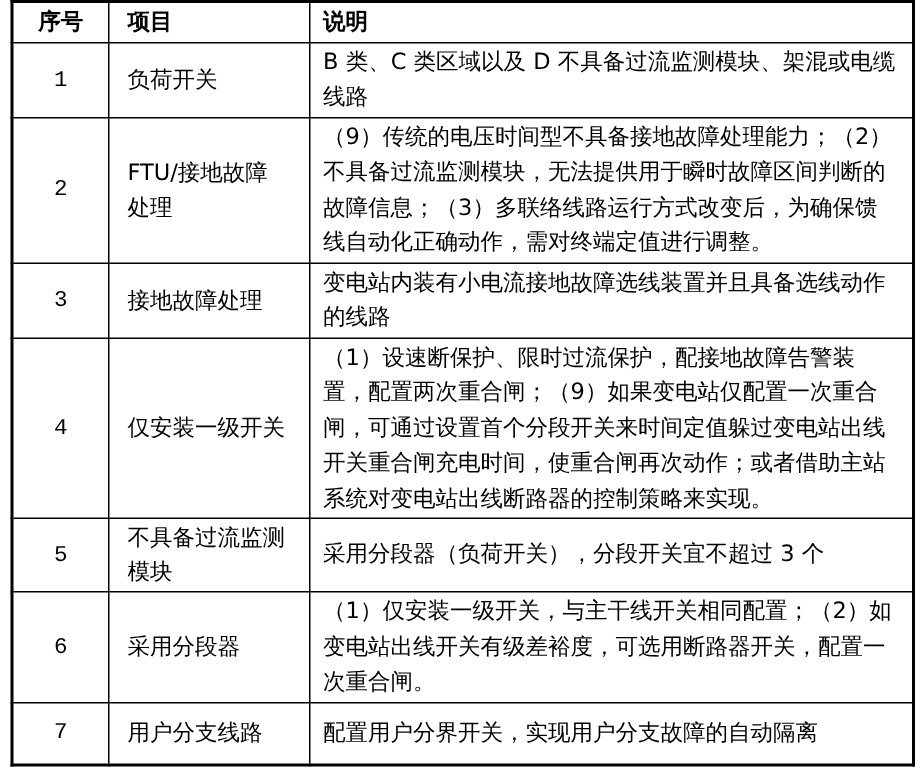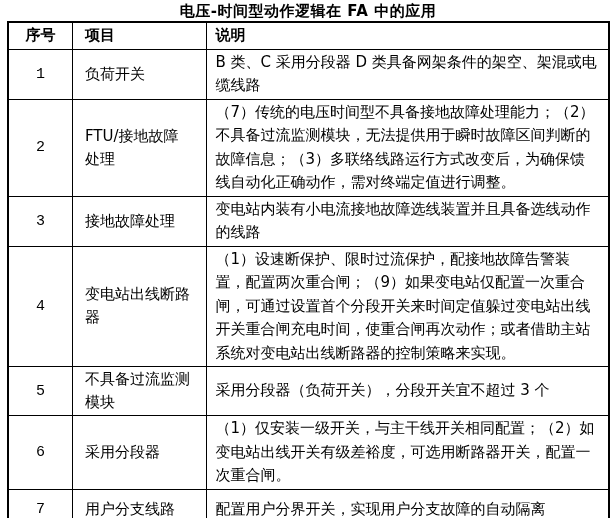--- a/index.html
+++ b/index.html
@@ -53,49 +53,48 @@
   tr.rh117 { height: 117px; }
   tr.rh46  { height: 46px; }
   tr.rh67  { height: 67px; }
   tr.rh42  { height: 42px; }
 </style>
 </head>
 <body>
 
 <div class="page">
 
-  <div class="doc-title">电压-时间型动作逻辑在 FA 中的应用</div>
 
   <table class="doc-table">
     <thead>
       <tr>
         <th class="c1">序号</th>
         <th class="c2">项目</th>
         <th class="c3">说明</th>
       </tr>
     </thead>
     <tbody>
       <tr class="rh47">
         <td class="c1">1</td>
         <td class="c2">负荷开关</td>
-        <td class="c3">B 类、C 采用分段器 D 类具备网架条件的架空、架混或电缆线路</td>
+        <td class="c3">B 类、C 类区域以及 D 不具备过流监测模块、架混或电缆线路</td>
       </tr>
       <tr class="rh94">
         <td class="c1">2</td>
         <td class="c2">FTU/接地故障处理</td>
-        <td class="c3">（7）传统的电压时间型不具备接地故障处理能力；（2）不具备过流监测模块，无法提供用于瞬时故障区间判断的故障信息；（3）多联络线路运行方式改变后，为确保馈线自动化正确动作，需对终端定值进行调整。</td>
+        <td class="c3">（9）传统的电压时间型不具备接地故障处理能力；（2）不具备过流监测模块，无法提供用于瞬时故障区间判断的故障信息；（3）多联络线路运行方式改变后，为确保馈线自动化正确动作，需对终端定值进行调整。</td>
       </tr>
       <tr class="rh48">
         <td class="c1">3</td>
         <td class="c2">接地故障处理</td>
         <td class="c3">变电站内装有小电流接地故障选线装置并且具备选线动作的线路</td>
       </tr>
       <tr class="rh117">
         <td class="c1">4</td>
-        <td class="c2">变电站出线断路器</td>
+        <td class="c2">仅安装一级开关</td>
         <td class="c3">（1）设速断保护、限时过流保护，配接地故障告警装置，配置两次重合闸；（9）如果变电站仅配置一次重合闸，可通过设置首个分段开关来时间定值躲过变电站出线开关重合闸充电时间，使重合闸再次动作；或者借助主站系统对变电站出线断路器的控制策略来实现。</td>
       </tr>
       <tr class="rh46">
         <td class="c1">5</td>
         <td class="c2">不具备过流监测模块</td>
         <td class="c3">采用分段器（负荷开关），分段开关宜不超过 3 个</td>
       </tr>
       <tr class="rh67">
         <td class="c1">6</td>
         <td class="c2">采用分段器</td>

